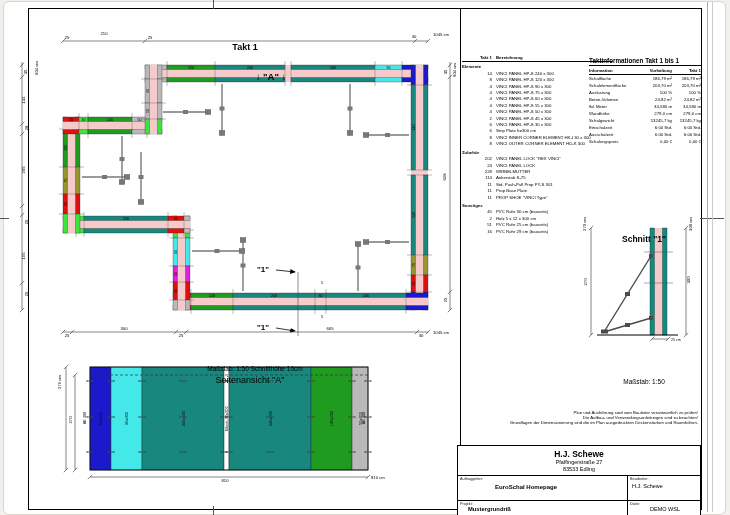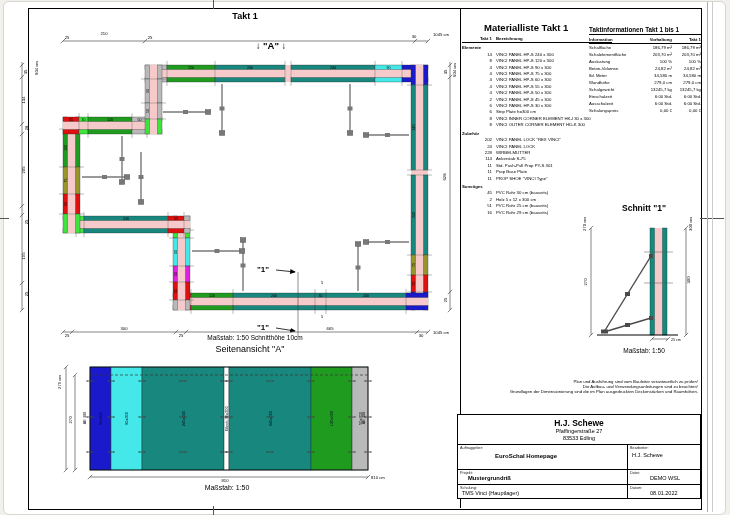--- a/index.html
+++ b/index.html
@@ -7,21 +7,21 @@
          font-family:"Liberation Sans",sans-serif;color:#000;}
   #sheet{position:absolute;left:3px;top:1px;width:721px;height:512px;background:#fff;
          border:1px solid #d9d6d0;border-radius:6px;}
   #frame{position:absolute;left:28px;top:8px;width:672px;height:500px;border:1px solid #000;}
   #vdiv{position:absolute;left:460px;top:8px;width:1px;height:500px;background:#000;}
   .tm{position:absolute;background:#555;}
   #edge1{position:absolute;left:707px;top:2px;width:1px;height:510px;background:#aaa;}
   #edge2{position:absolute;left:712px;top:2px;width:1px;height:510px;background:#ccc;}
   svg{position:absolute;left:0;top:0;}
   svg text{font-family:"Liberation Sans",sans-serif;}
-  .abs{position:absolute;}
+  .abs{position:absolute;margin-top:31px;}
   .ctr{text-align:center;}
   #plan-title{left:214px;top:11px;width:62px;font-size:9px;font-weight:bold;}
   #a-marker{left:238px;top:40px;width:66px;font-size:9.5px;font-weight:bold;}
   #scale1{left:170px;top:334px;width:170px;font-size:6.5px;}
   #sv-title{left:160px;top:344px;width:180px;font-size:9px;}
   #sv-scale{left:167px;top:484px;width:120px;font-size:7px;}
   #schnitt-title{left:598px;top:203px;width:92px;font-size:8.5px;font-weight:bold;}
   #schnitt-scale{left:598px;top:347px;width:92px;font-size:6.5px;}
   
   #ml{left:462px;top:22px;width:150px;font-size:4.3px;line-height:6.4px;}
@@ -490,21 +490,20 @@
 
 <div class="abs ctr" id="plan-title">Takt 1</div>
 <div class="abs ctr" id="a-marker">↓ "A" ↓</div>
 <div class="abs ctr" id="scale1">Maßstab: 1:50   Schnitthöhe 10cm</div>
 <div class="abs ctr" id="sv-title">Seitenansicht "A"</div>
 <div class="abs ctr" id="sv-scale">Maßstab: 1:50</div>
 <div class="abs ctr" id="schnitt-title">Schnitt "1"</div>
 <div class="abs ctr" id="schnitt-scale">Maßstab: 1:50</div>
 
 <div class="abs" id="ml">
-  <div class="t">Materialliste  Takt 1</div>
   <div class="hdr">
     <span class="qty">Takt 1</span>
     <span class="nm">Bezeichnung</span>
   </div>
   <div id="ml-body">
         <div class="sec">Elemente</div>
         <div class="row">
           <span class="qty">14</span>
           <span class="nm">VINCI PANEL HP-S 240 x 300</span>
         </div>

